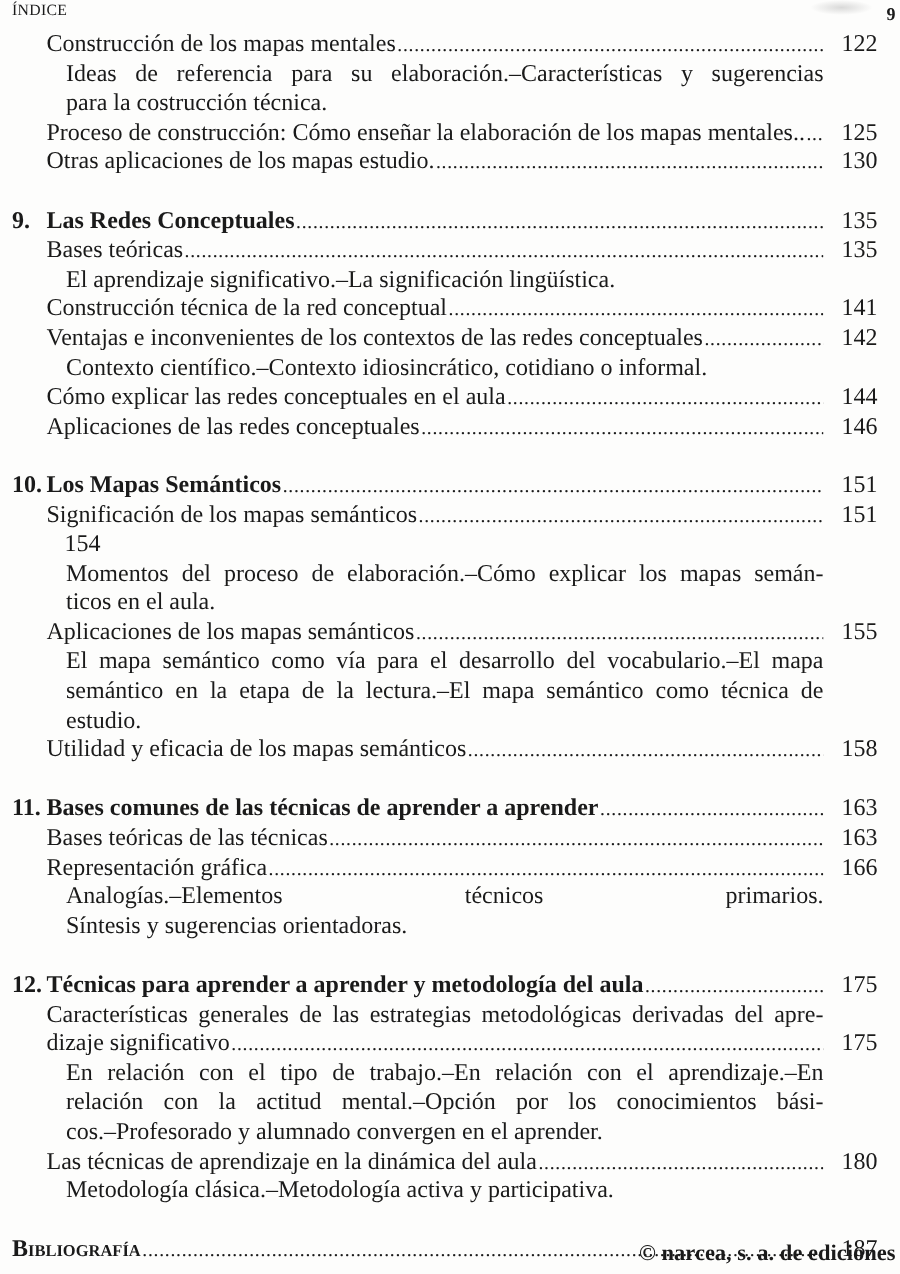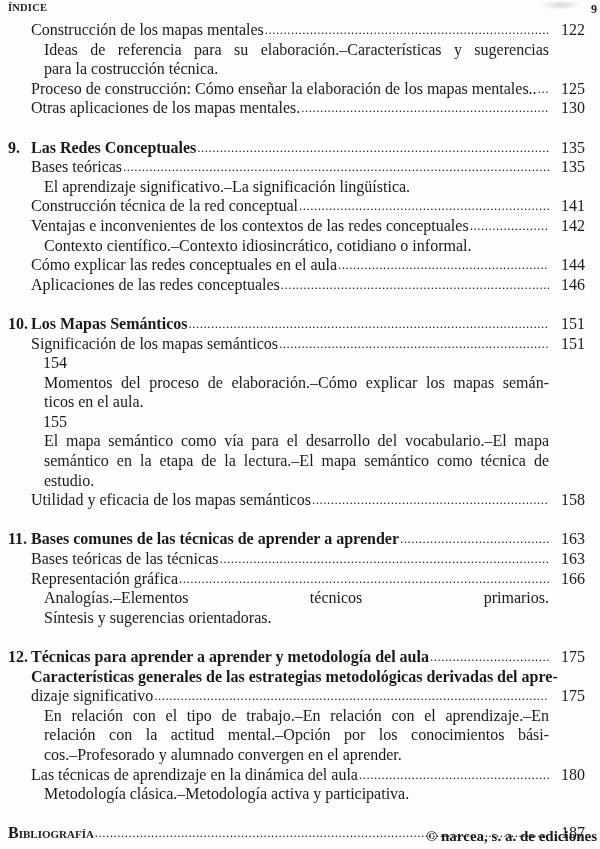--- a/index.html
+++ b/index.html
@@ -8,21 +8,21 @@
     background: #fdfdfc;
     font-family: "Liberation Serif", "DejaVu Serif", serif;
     color: #1a1a1a;
     position: relative;
   }
   .running-head {
     position: absolute; top: 2px; left: 8px; right: 3px; height: 16px;
   }
   .running-head .title {
     position: absolute; left: 0; top: 0;
-    font-size: 10.5px; font-weight: bold; letter-spacing: 0.2px;
+    font-size: 10.5px; font-weight: normal; letter-spacing: 0.2px;
   }
   .running-head .num {
     position: absolute; right: 0; top: 0;
     font-size: 12px; font-weight: bold;
   }
   .smudge {
     position: absolute; top: 0; right: 18px; width: 42px; height: 10px;
     background: radial-gradient(ellipse at center, rgba(150,150,150,0.35), rgba(255,255,255,0) 70%);
   }
   .toc { position: absolute; left: 0; top: 20px; width: 600px; }
@@ -42,21 +42,21 @@
     content: "........................................................................................................................................................................";
   }
   .entry .page {
     width: 48px; text-align: center; flex: none; padding-right: 3px;
   }
   .lvl0 { padding-left: 8px; }
   .lvl0 .num { display: inline-block; width: 23px; font-weight: bold; }
   .lvl0 .text { font-weight: bold; }
   .lvl1 { padding-left: 31px; }
   .lvl2 { padding-left: 44px; padding-right: 51px; }
-  .lvl1.wrap { padding-right: 51px; font-weight: bold; }
+  .lvl1.wrap { padding-right: 51px; }
   .justify { text-align: justify; text-align-last: justify; }
   .smallcaps { font-variant: small-caps; font-weight: bold; }
   .biblio { padding-left: 8px; }
   .footer {
     position: absolute; right: 3px; top: 828px;
     font-size: 15px; font-weight: bold;
   }
 </style>
 </head>
 <body>
@@ -79,21 +79,21 @@
     <div class="line lvl2">para la costrucción técnica.</div>
     <div class="line entry lvl1">
       <div class="label-wrap">
         <span class="text">Proceso de construcción: Cómo enseñar la elaboración de los mapas mentales..</span>
         <span class="leader"></span>
       </div>
       <span class="page">125</span>
     </div>
     <div class="line entry lvl1">
       <div class="label-wrap">
-        <span class="text">Otras aplicaciones de los mapas mentales. </span>
+        <span class="text">Otras aplicaciones de los mapas estudio. </span>
         <span class="leader"></span>
       </div>
       <span class="page">130</span>
     </div>
     <div class="line gap"></div>
     <div class="line entry lvl0">
       <div class="label-wrap">
         <span class="num">9.</span>
         <span class="text">Las Redes Conceptuales</span>
         <span class="leader"></span>
@@ -152,20 +152,24 @@
         <span class="leader"></span>
       </div>
       <span class="page">151</span>
     </div>
     <div class="line entry lvl1">
       <span class="page">154</span>
     </div>
     <div class="line lvl2 justify">Momentos del proceso de elaboración.–Cómo explicar los mapas semán-</div>
     <div class="line lvl2">ticos en el aula.</div>
     <div class="line entry lvl1">
+      <div class="label-wrap">
+        <span class="text">Aplicaciones de los mapas semánticos</span>
+        <span class="leader"></span>
+      </div>
       <span class="page">155</span>
     </div>
     <div class="line lvl2 justify">El mapa semántico como vía para el desarrollo del vocabulario.–El mapa</div>
     <div class="line lvl2 justify">semántico en la etapa de la lectura.–El mapa semántico como técnica de</div>
     <div class="line lvl2">estudio.</div>
     <div class="line entry lvl1">
       <div class="label-wrap">
         <span class="text">Utilidad y eficacia de los mapas semánticos</span>
         <span class="leader"></span>
       </div>

